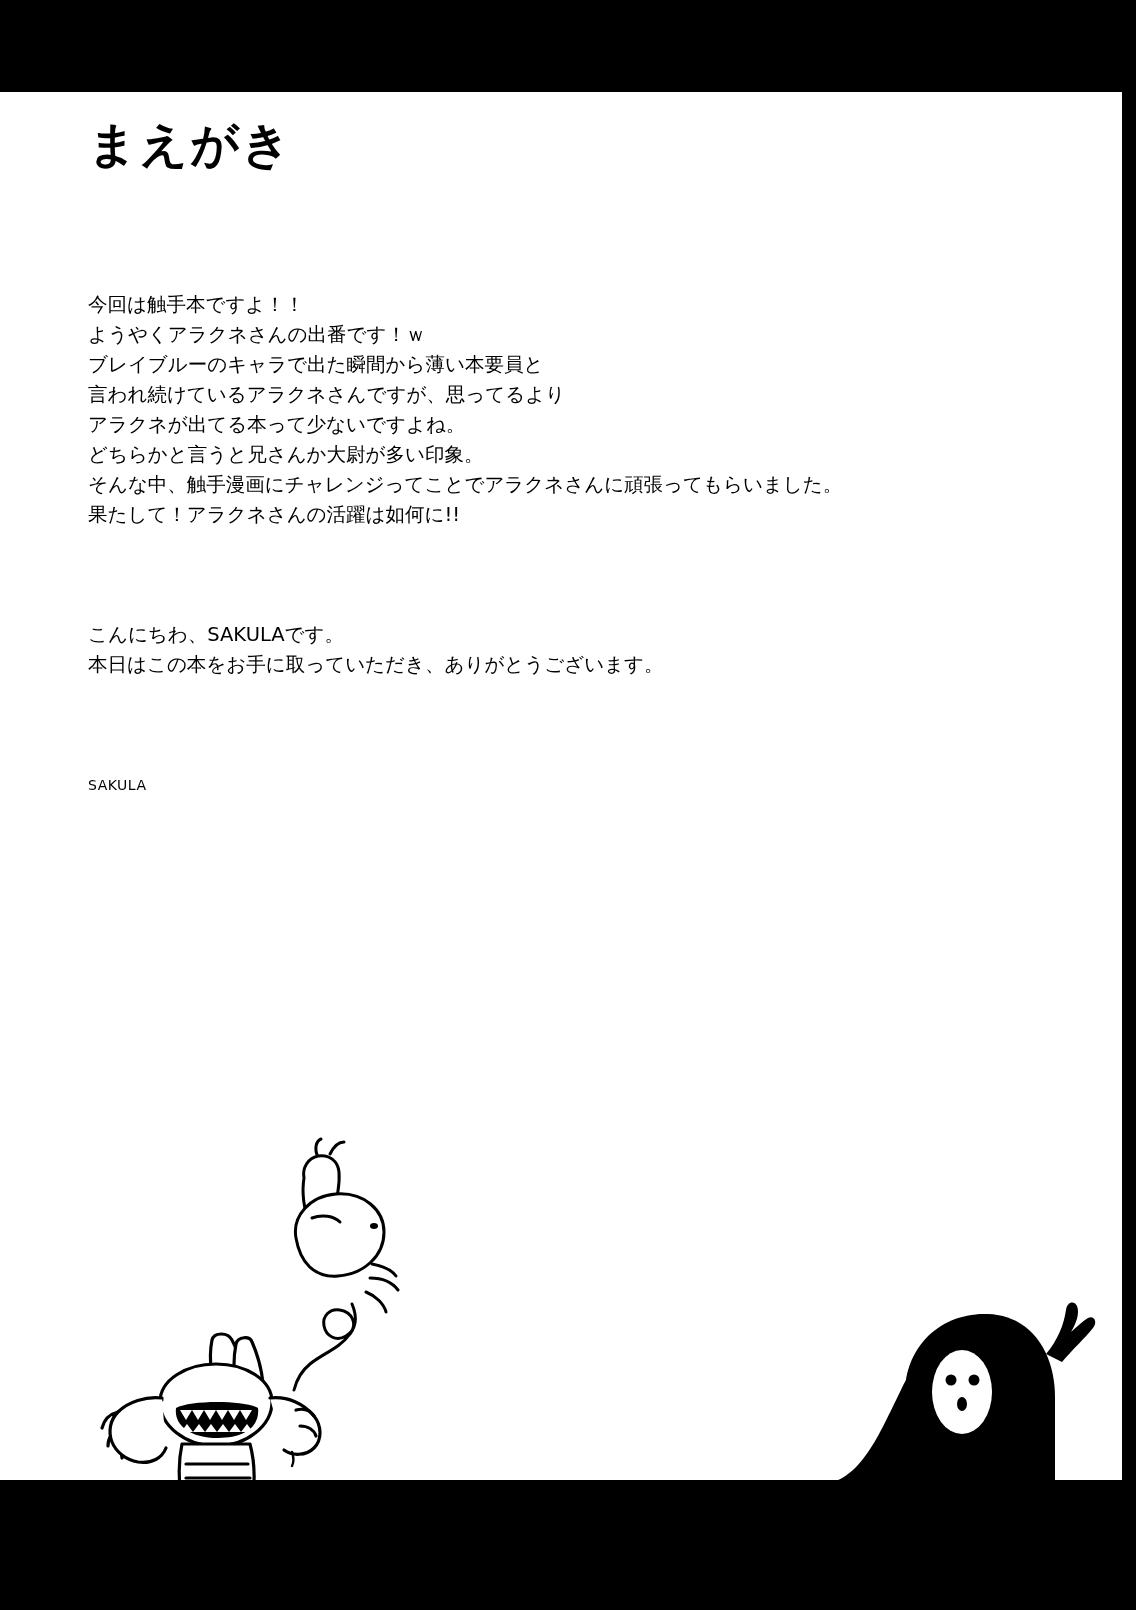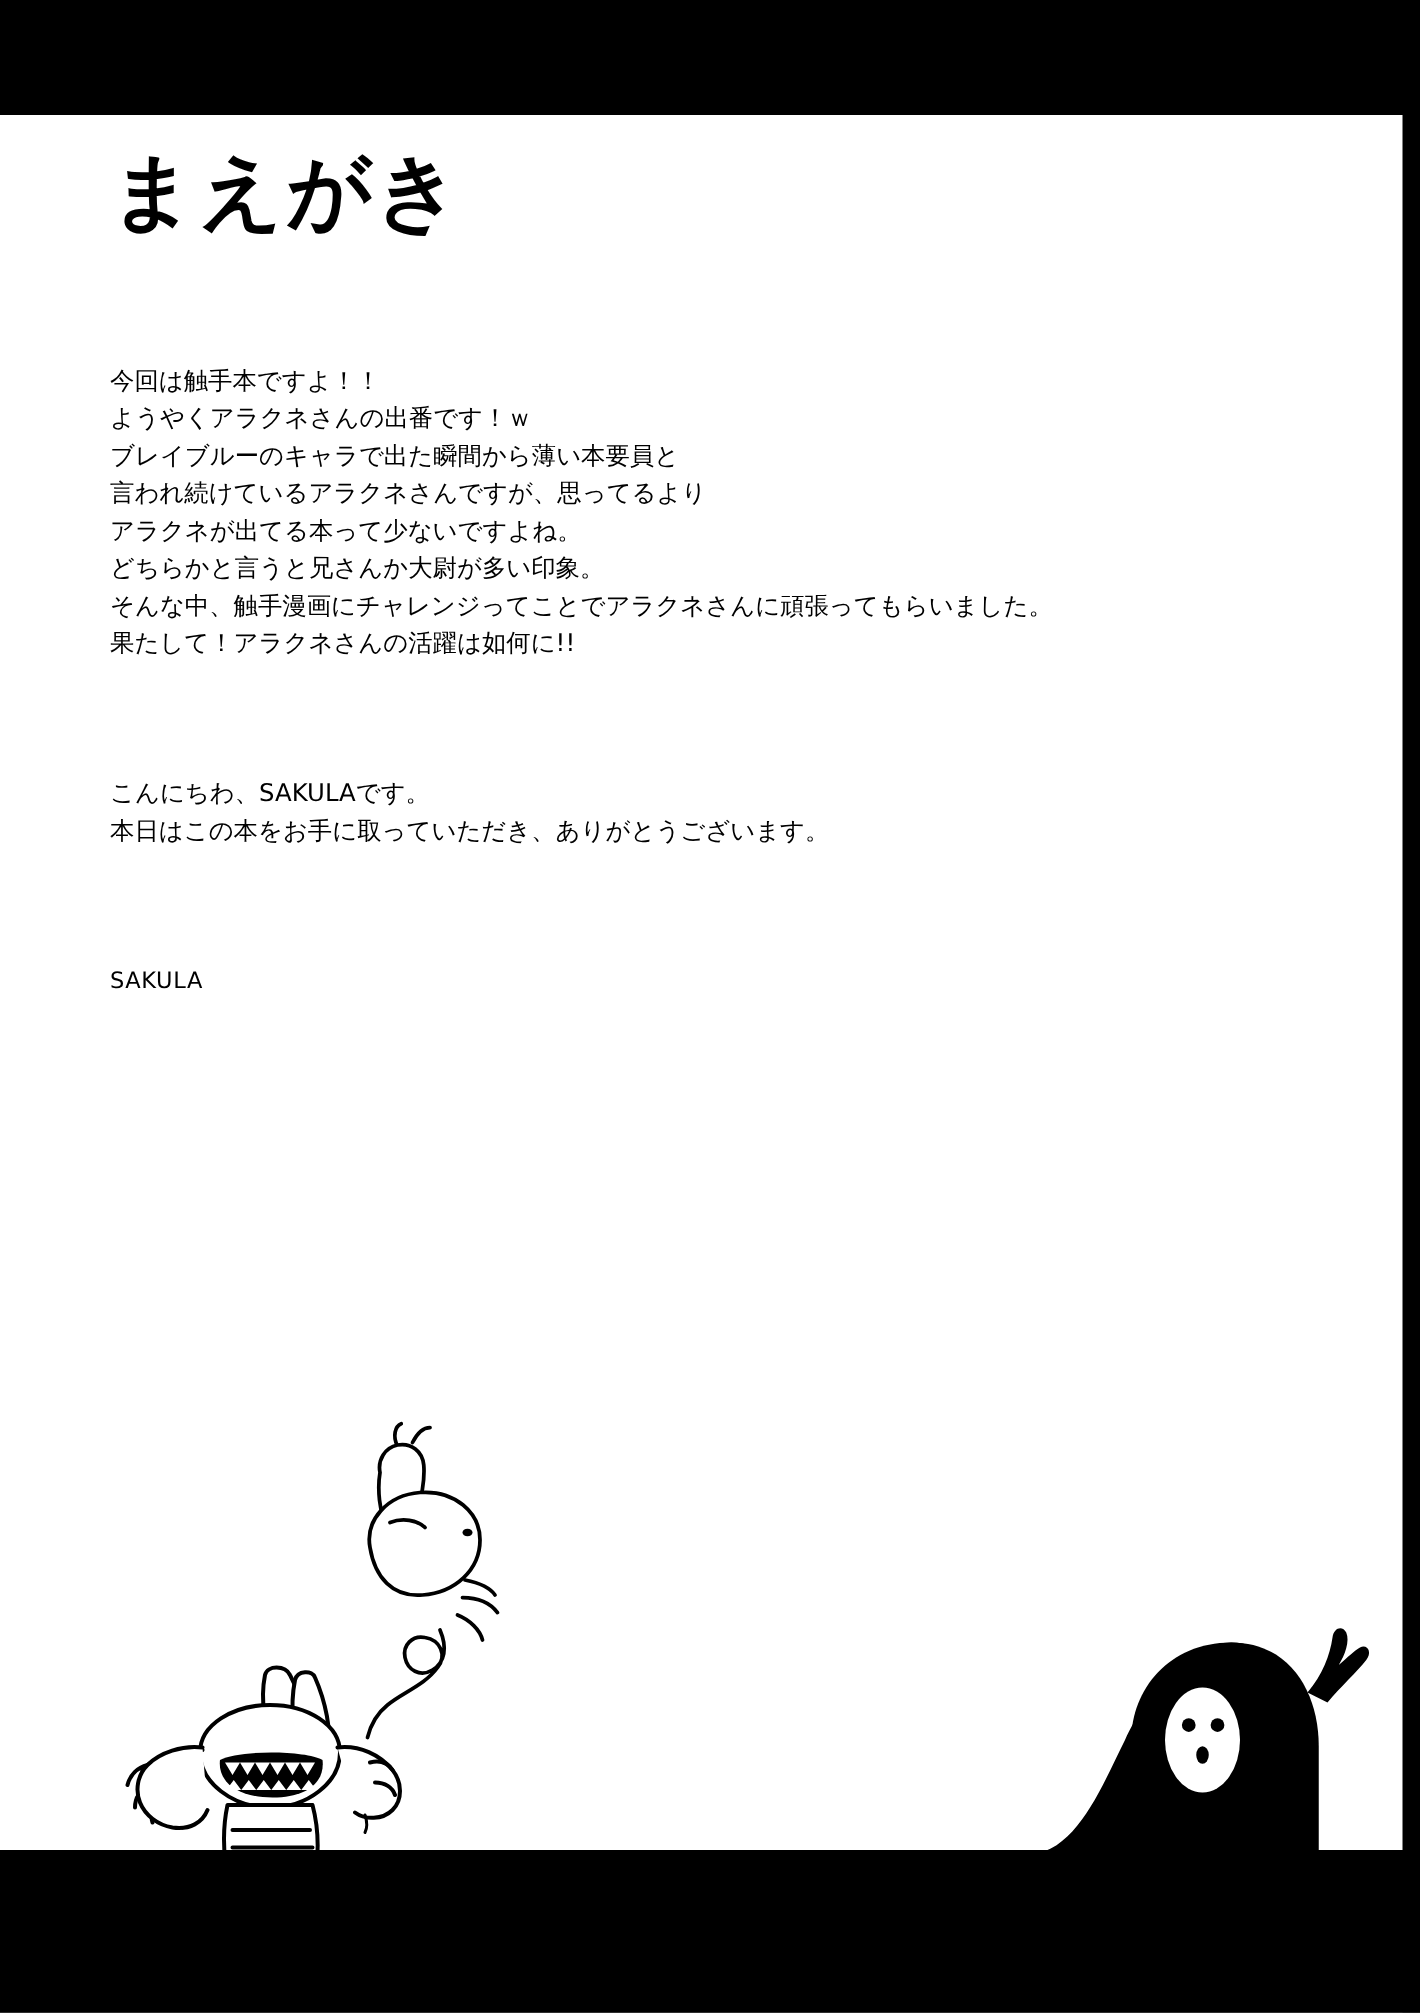--- a/index.html
+++ b/index.html
@@ -48,21 +48,21 @@
     height: 1610px;
     background: #000000;
   }
 
   .heading {
     position: absolute;
     left: 88px;
     top: 28px;
     font-family: "DejaVu Sans", "Liberation Sans", sans-serif;
     font-weight: bold;
-    font-size: 67px;
+    font-size: 48px;
     letter-spacing: 2px;
     color: #000000;
     line-height: 1;
     white-space: nowrap;
   }
 
   .body-text {
     position: absolute;
     left: 88px;
     top: 138px;
@@ -72,21 +72,21 @@
     line-height: 30px;
     white-space: pre-wrap;
   }
   .para {
     margin: 0 0 30px 0;
   }
   .para:last-child {
     margin-bottom: 0;
   }
   .sign {
-    font-size: 18px;
+    font-size: 14px;
     letter-spacing: 0.5px;
   }
 
   
   .art-layer {
     position: absolute;
     left: 0;
     top: 0;
     width: 1136px;
     height: 1610px;

